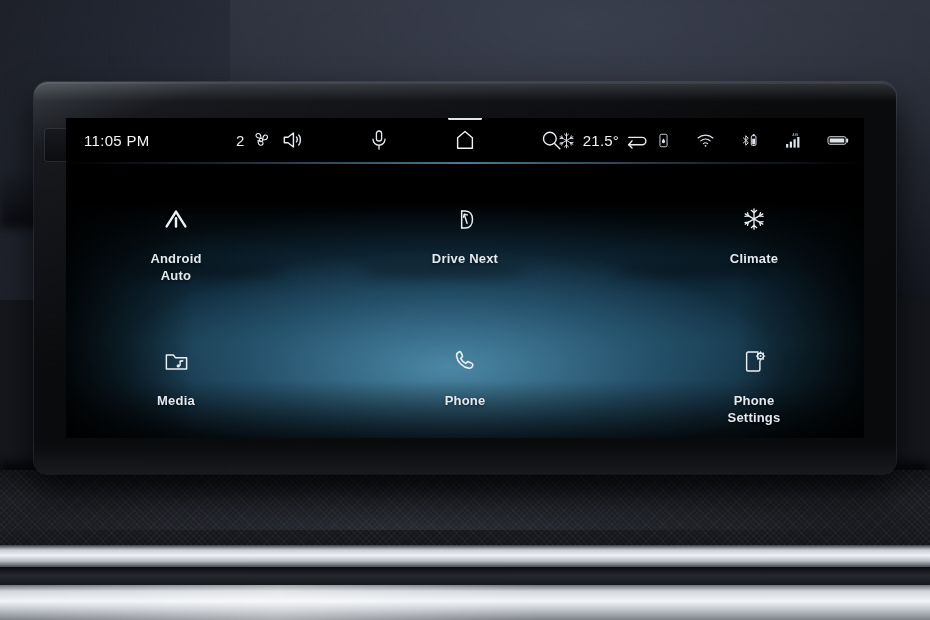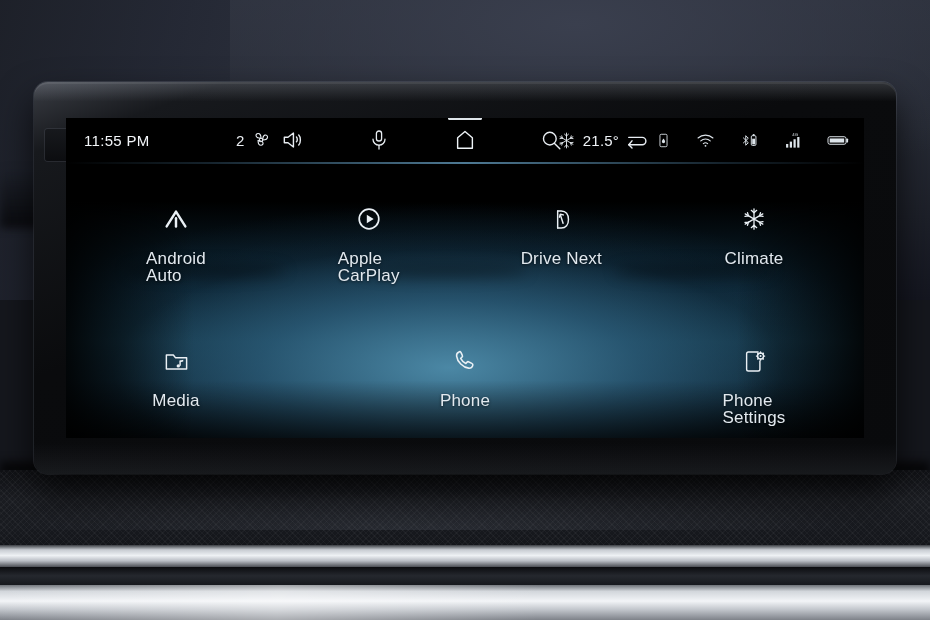--- a/index.html
+++ b/index.html
@@ -162,24 +162,25 @@
     z-index:3;
   }
   .app-row { display:flex; justify-content:space-between; align-items:flex-start; }
   .app-row + .app-row { margin-top:62px; }
   .app {
     width:128px; display:flex; flex-direction:column; align-items:center; gap:16px;
     cursor:pointer;
   }
   .app-icon { height:30px; display:flex; align-items:center; justify-content:center; }
   .app-label {
-    font-size:17px; line-height:17px; text-align:left;
+    font-size:13px; line-height:17px; text-align:center;
     color:#e2e9ef; letter-spacing:.2px;
     text-shadow:0 1px 3px rgba(0,0,0,.6);
     white-space:pre-line;
+    font-weight:bold;
   }
 
   svg { display:block; overflow:visible; }
 </style>
 </head>
 <body>
 
 <div id="scene">
   <div class="bg-upper"></div>
   <div class="bg-upper-left"></div>
@@ -201,21 +202,21 @@
     <div id="screen">
       <div id="screen-glow"></div>
 
       <div class="row-band" style="left:60px;  top:146px; width:160px;"></div>
       <div class="row-band" style="left:292px; top:146px; width:170px;"></div>
       <div class="row-band" style="left:548px; top:146px; width:160px;"></div>
 
       <div id="statusbar">
 
         <div id="status-left">
-          <span id="clock">11:55 PM</span>
+          <span id="clock">11:05 PM</span>
         </div>
 
         <div id="status-fan">
           <span id="fan-level">2</span>
           <span>
             <svg width="22" height="22" viewBox="0 0 24 24" fill="none" stroke="#e9eef3" stroke-width="1.25">
               <circle cx="12" cy="12" r="1.9"></circle>
               <path d="M12 10.1c0-3 -1.1-5.2 -3.2-5.2 -1.7 0 -2.6 1.4 -2.1 2.9 .6 1.7 2.6 2.3 5.3 2.3z"></path>
               <path d="M13.9 12c3 0 5.2-1.1 5.2-3.2 0-1.7-1.4-2.6-2.9-2.1-1.7.6-2.3 2.6-2.3 5.3z"></path>
               <path d="M12 13.9c0 3 1.1 5.2 3.2 5.2 1.7 0 2.6-1.4 2.1-2.9-.6-1.7-2.6-2.3-5.3-2.3z" transform="translate(-3.2,-1.4)"></path>
@@ -332,30 +333,20 @@
             <span class="app-icon">
               <svg width="28" height="28" viewBox="0 0 24 24" fill="none" stroke="#eaf0f5" stroke-width="2.1" stroke-linecap="round" stroke-linejoin="round">
                 <path d="M4 18.4 12 5.6l8 12.8"></path>
                 <path d="M12 11.4v7"></path>
               </svg>
             </span>
             <span class="app-label">Android
 Auto</span>
           </div>
 
-          <div class="app">
-            <span class="app-icon">
-              <svg width="28" height="28" viewBox="0 0 24 24" fill="none" stroke="#eaf0f5" stroke-width="1.45">
-                <circle cx="12" cy="12" r="8.4"></circle>
-                <path d="M10.1 8.4 16 12l-5.9 3.6z" fill="#eaf0f5" stroke="none"></path>
-              </svg>
-            </span>
-            <span class="app-label">Apple
-CarPlay</span>
-          </div>
 
           <div class="app">
             <span class="app-icon">
               <svg width="27" height="27" viewBox="0 0 24 24" fill="none" stroke="#eaf0f5" stroke-width="1.3" stroke-linecap="round" stroke-linejoin="round">
                 <path d="M8.6 4.4h3.2c4 0 6.4 3 6.4 7.6s-2.4 7.6-6.4 7.6H8.6"></path>
                 <path d="M8.6 4.4v15.2"></path>
                 <path d="M13.4 15.4 11 7.9"></path>
                 <path d="M10.2 9.9 11 7.3l2.6.6"></path>
               </svg>
             </span>

